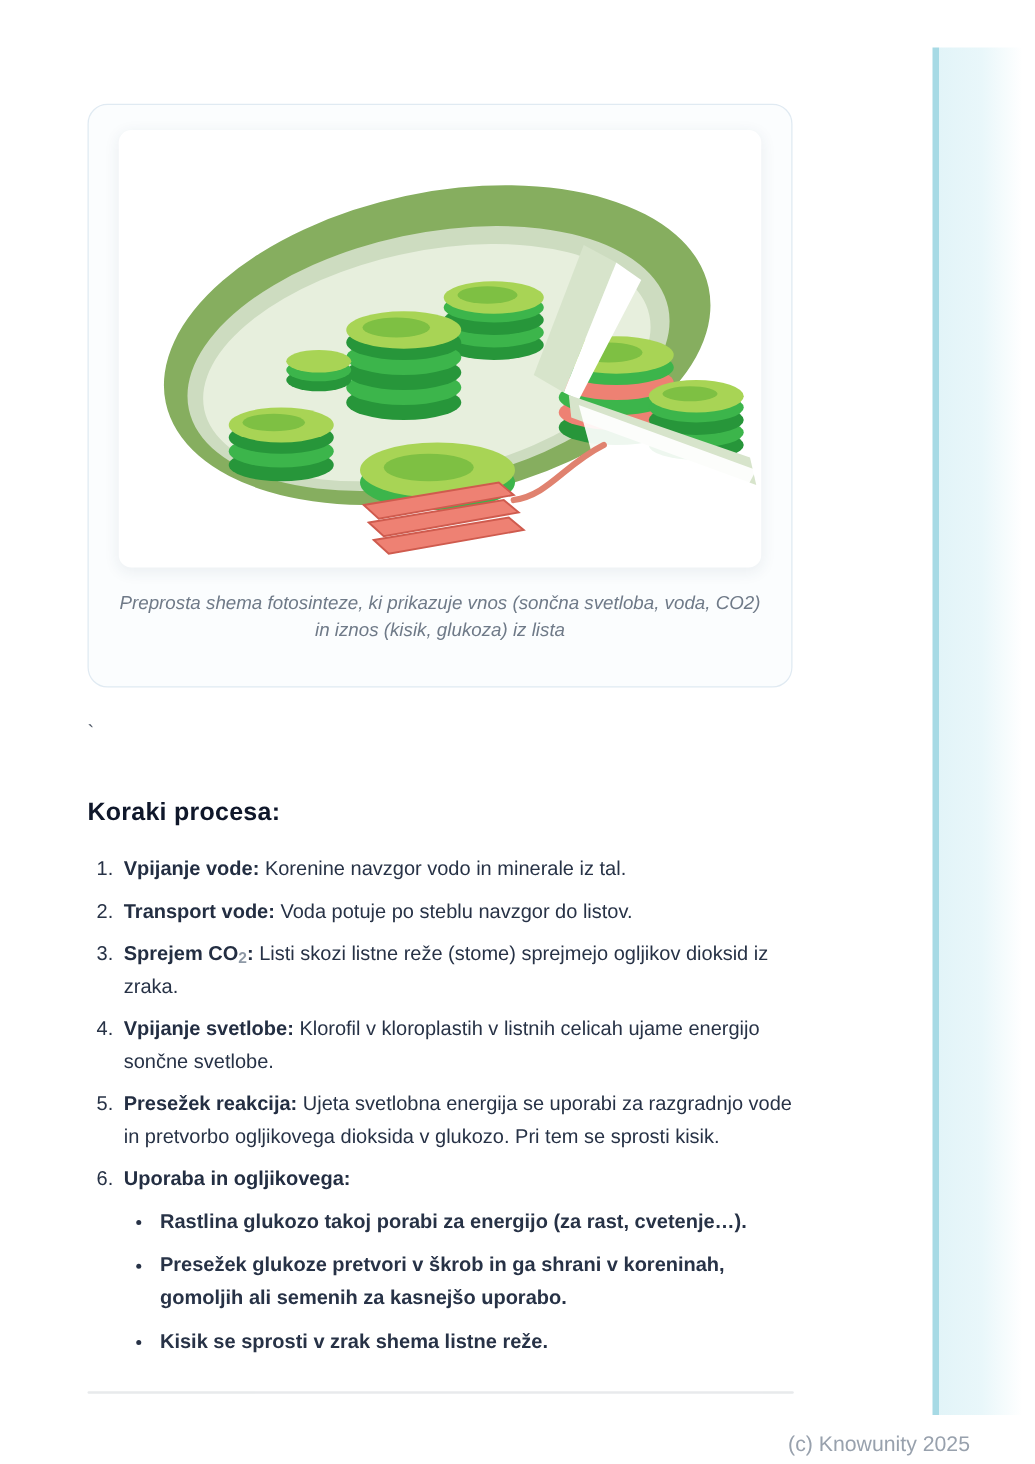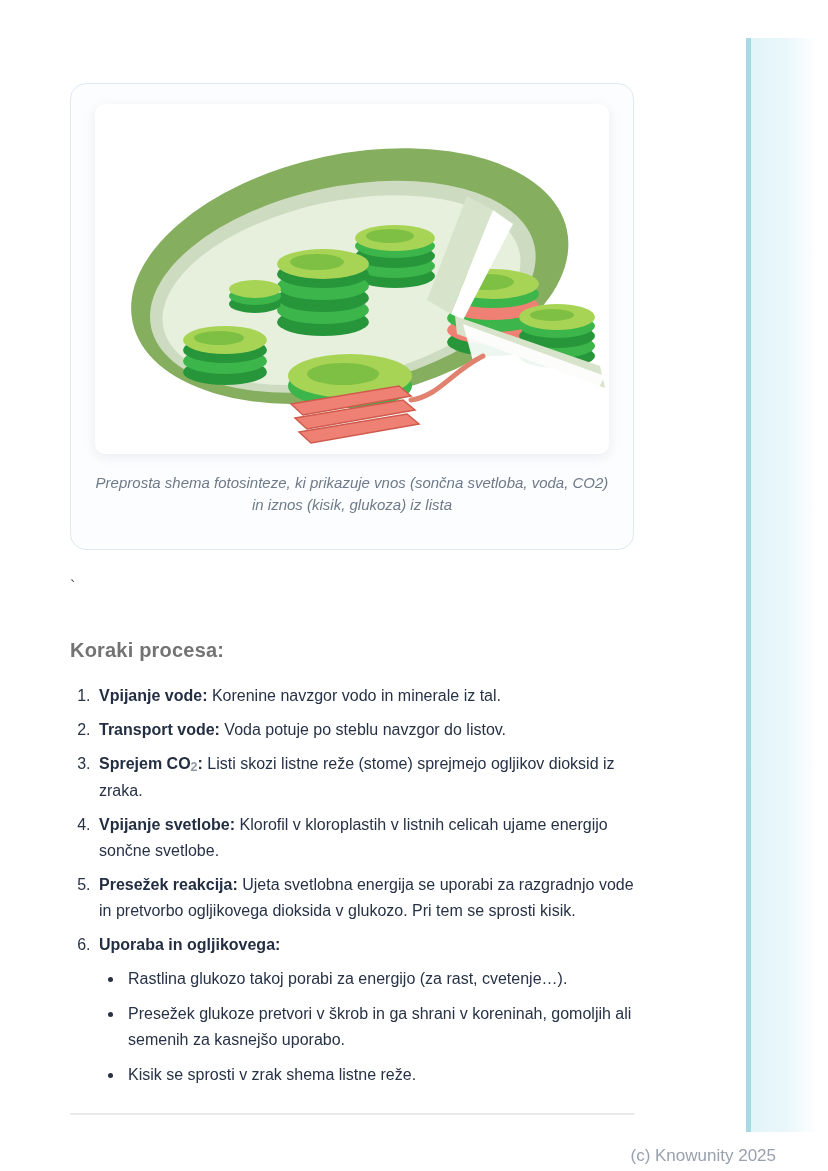--- a/index.html
+++ b/index.html
@@ -65,21 +65,21 @@
     left: 70px; top: 533px;
     font-size: 16px;
     color: #4b5563;
   }
 
   .section-heading {
     position: absolute;
     left: 70px; top: 594px;
     font-size: 20px;
     font-weight: 700;
-    color: #737373;
+    color: #0f172a;
     letter-spacing: 0.2px;
   }
 
   .steps {
     position: absolute;
     left: 70px; top: 638px;
     width: 568px;
     list-style: decimal;
     list-style-position: outside;
     padding-left: 25px;
@@ -99,21 +99,21 @@
     top: 2px;
   }
 
   .bullets {
     list-style: disc;
     list-style-position: outside;
     margin-top: 8px;
     padding-left: 25px;
     color: #273246;
   }
-  .bullets > li { margin-bottom: 9px; padding-left: 4px; }
+  .bullets > li { margin-bottom: 9px; padding-left: 4px; font-weight: bold; }
   .bullets > li::marker { color: #273246; }
 
   .divider {
     position: absolute;
     left: 70px; top: 1068px;
     width: 565px; height: 2px;
     border: none;
     background: #e8eaec;
     border-radius: 1px;
   }

